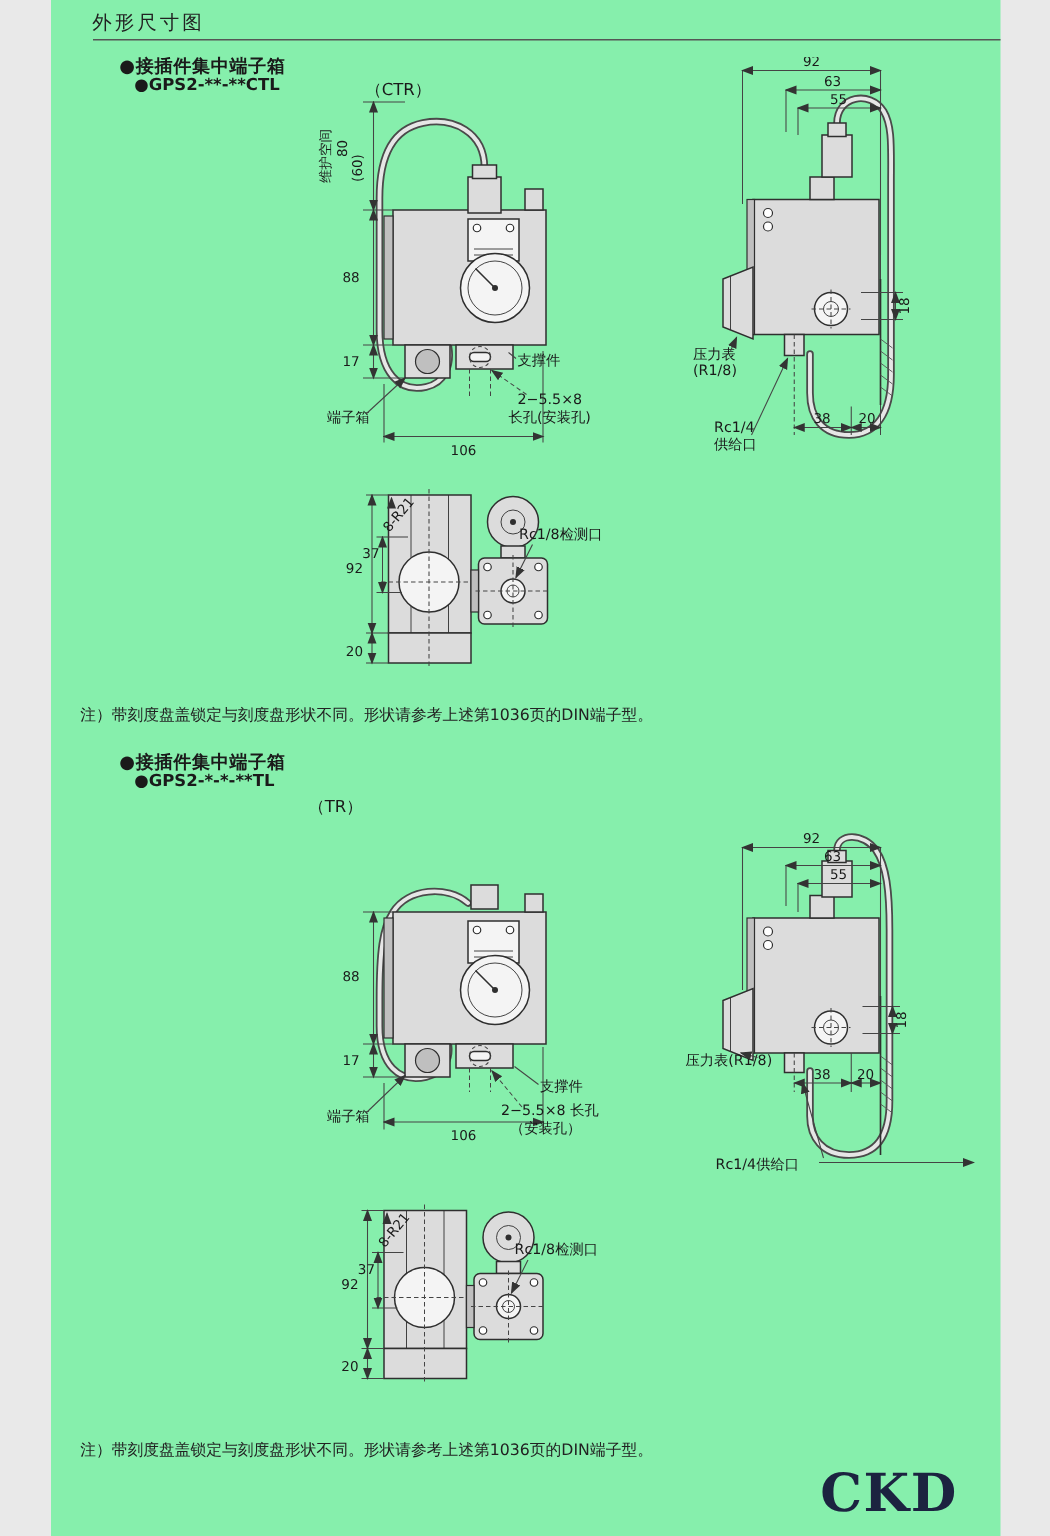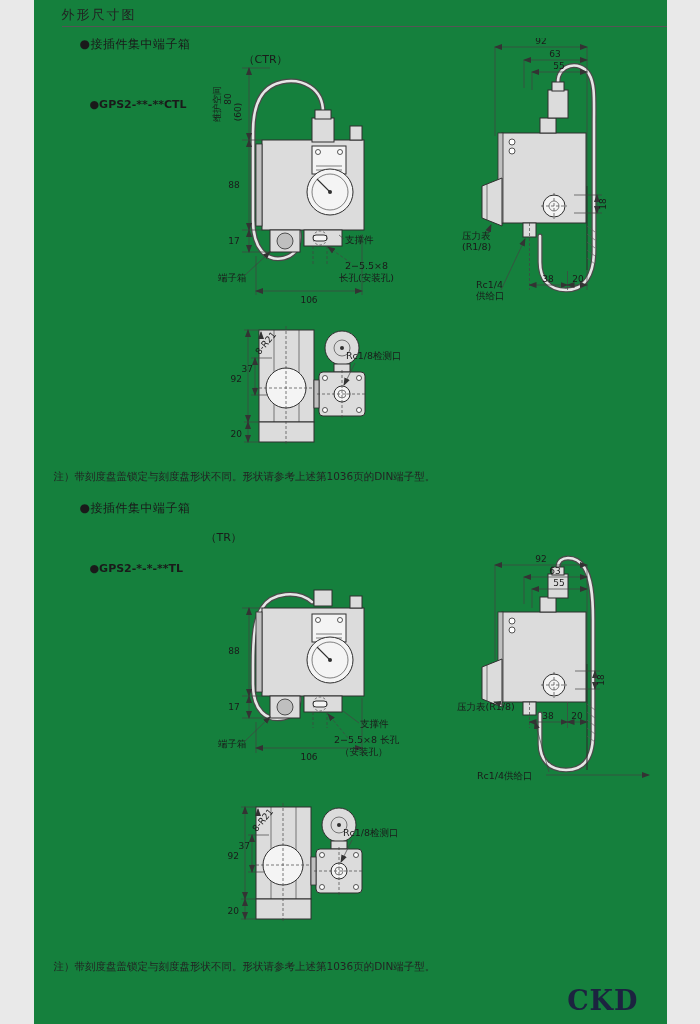--- a/index.html
+++ b/index.html
@@ -1,25 +1,25 @@
 <!DOCTYPE html>
 <html><head>
 <meta charset="utf-8">
 <style>
   * { box-sizing: border-box; }
   html, body { margin:0; padding:0; }
   body { background:#e9e9e9; font-family:"DejaVu Sans","Liberation Sans",sans-serif; }
-  .page { position:relative; width:633px; height:1024px; background:#15803d; color:#1a1a1a; overflow:hidden; margin:0 auto; }
+  .page { position:relative; width:633px; height:1024px; background:#86efac; color:#1a1a1a; overflow:hidden; margin:0 auto; }
   .page-title { position:absolute; left:28px; top:6px; font-size:13px; letter-spacing:2px; color:#222; }
   .title-rule { position:absolute; left:28px; top:26px; width:644px; border-top:1.2px solid #555; }
-  .sec-header { position:absolute; font-size:12px; font-weight:normal; letter-spacing:0.5px; }
-  .model-line { position:absolute; font-size:11px; font-weight:bold;margin-top:48px; }
+  .sec-header { position:absolute; font-size:12px; font-weight:bold; letter-spacing:0.5px; }
+  .model-line { position:absolute; font-size:11px; font-weight:bold; }
   .variant { position:absolute; font-size:11px; font-weight:normal; }
   .note { position:absolute; left:20px; font-size:10.5px; color:#222; }
-  .ckd-logo { position:absolute; right:28px; bottom:8px; font-family:"DejaVu Serif","Liberation Serif",serif; font-size:27px; font-weight:bold; color:#1c2340; letter-spacing:1px; }
+  .ckd-logo { position:absolute; right:28px; bottom:8px; font-family:"DejaVu Serif","Liberation Serif",serif; font-size:35px; font-weight:bold; color:#1c2340; letter-spacing:1px; }
   .drawing { position:absolute; }
   .ln { fill:none; stroke:#2f2f2f; stroke-width:1.1; }
   .lnt { fill:none; stroke:#2f2f2f; stroke-width:0.6; }
   .lnt-c { fill:none; stroke:#2f2f2f; stroke-width:0.6; }
   .fillg { fill:#dcdcdc; stroke:#2f2f2f; stroke-width:1; }
   .fillw { fill:#f4f4f4; stroke:#2f2f2f; stroke-width:1; }
   .fillmid { fill:#bfbfbf; stroke:#2f2f2f; stroke-width:0.8; }
   .scr { fill:#ffffff; stroke:#2f2f2f; stroke-width:0.8; }
   .dot { fill:#2f2f2f; }
   .dim { fill:none; stroke:#444; stroke-width:0.7; }

